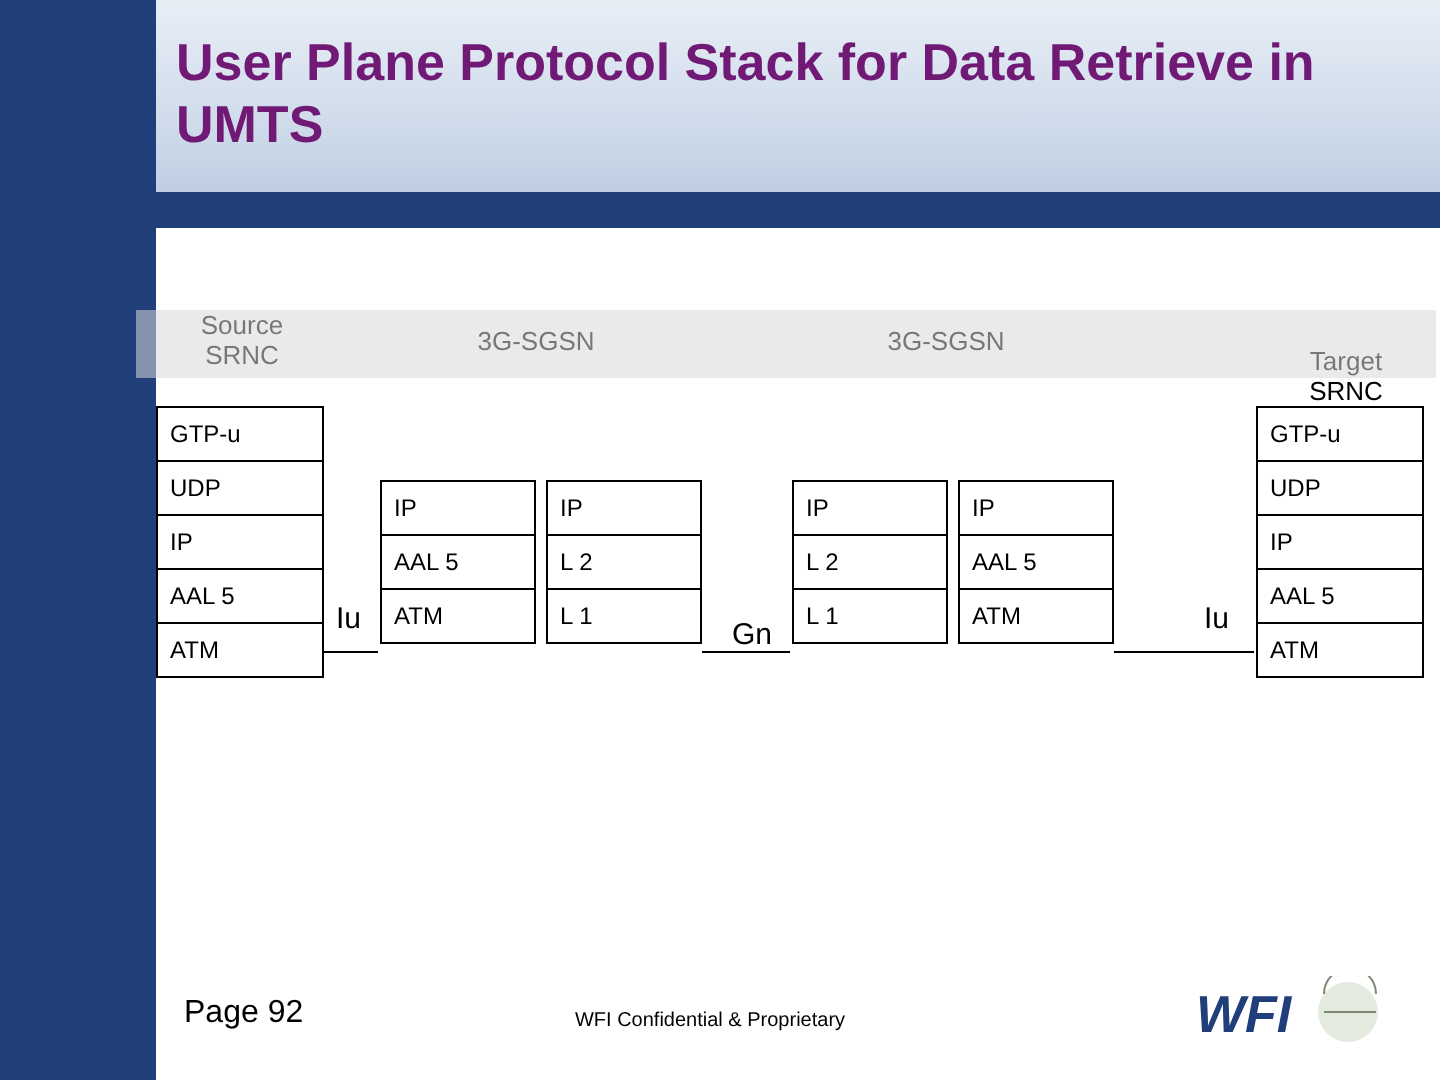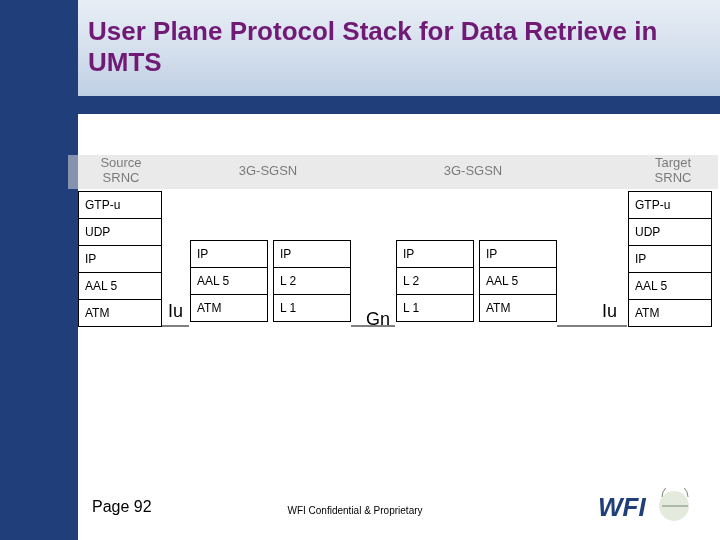--- a/index.html
+++ b/index.html
@@ -7,23 +7,23 @@
   .header-band{position:absolute;left:0;right:0;top:0;height:110px;
     background:linear-gradient(to bottom,#e8eef6 0%,#d0dceb 55%,#b8c9e0 100%)}
   .header-stripe{position:absolute;left:0;right:0;top:96px;height:18px;background:#1f3e7a}
   .blue-bar{position:absolute;left:0;top:0;width:78px;height:540px;background:#1f3e7a}
   .title{position:absolute;left:88px;top:16px;right:30px;font-size:26px;font-weight:700;color:#701a75;line-height:1.18}
   .diagram{position:absolute;left:78px;top:155px;width:635px;height:200px}
   .node-label{position:absolute;font-size:13px;text-align:center;color:#000}
   .node-label .b{font-weight:400}
   .stack{position:absolute;display:flex;flex-direction:column}
   .cell{border:1px solid #000;height:26px;line-height:26px;font-size:12px;padding-left:6px;background:#fff;margin-top:-1px}
-  .cell:first-child{margin-top:0}
+  .cell:first-child{margin-top:12px}
   .spacer{height:26px;margin-top:-1px}
-  .iface{position:absolute;font-size:18px}
+  .iface{position:absolute;font-size:15px}
   .footer-page{position:absolute;left:92px;bottom:24px;font-size:16px;color:#000}
   .footer-conf{position:absolute;left:0;right:10px;bottom:24px;text-align:center;font-size:10px;color:#000}
   .logo{position:absolute;right:28px;bottom:14px;display:flex;align-items:flex-start}
   .logo svg{display:block}
 </style>
 </head>
 <body>
 
 <div class="slide">
   <div class="header-band"></div>
@@ -36,21 +36,21 @@
     <div class="node-label" style="left:8px;top:0;width:70px">
       <span>Source</span><br>
       <span class="b">SRNC</span>
     </div>
     <div class="node-label" style="left:130px;top:8px;width:120px">
       <span>3G-SGSN</span>
     </div>
     <div class="node-label" style="left:335px;top:8px;width:120px">
       <span>3G-SGSN</span>
     </div>
-    <div class="node-label" style="left:560px;top:0;width:70px">
+    <div class="node-label" style="left:560px;top:18px;width:70px">
       <span>Target</span><br>
       <span class="b">SRNC</span>
     </div>
 
     <div class="stack" style="left:0;top:36px;width:84px">
       <div class="cell">GTP-u</div>
       <div class="cell">UDP</div>
       <div class="cell">IP</div>
       <div class="cell">AAL 5</div>
       <div class="cell">ATM</div>

